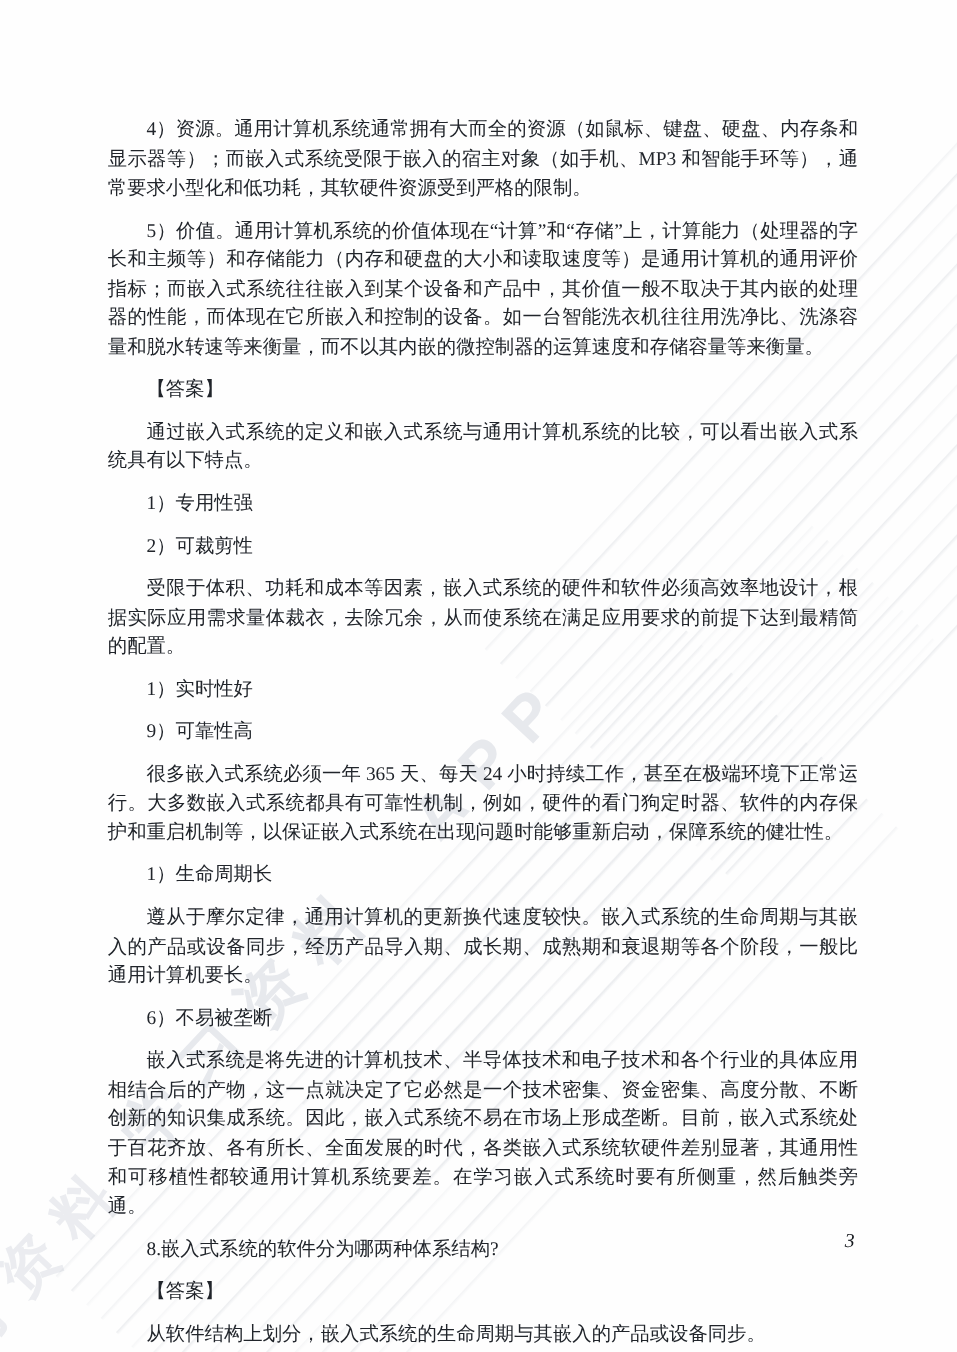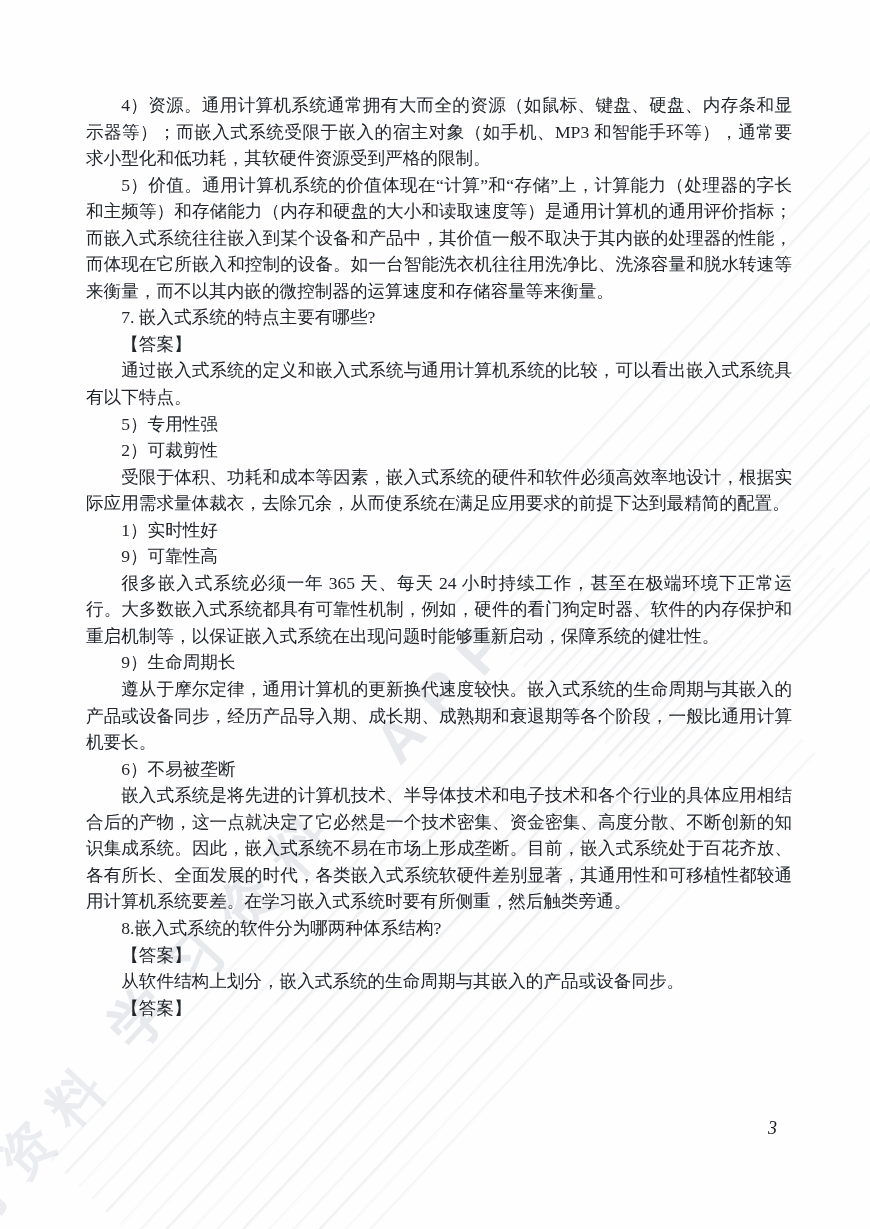--- a/index.html
+++ b/index.html
@@ -60,21 +60,21 @@
     left: 86px;
     top: 92px;
     width: 706px;
     z-index: 2;
     color: #21252b;
     font-size: 17.6px;
     line-height: 26.55px;
     text-align: justify;
   }
   .content p {
-    margin: 0;
+    margin: 12px;
     padding: 0;
     text-indent: 2em;
   }
   .pageno {
     position: absolute;
     left: 768px;
     top: 1118px;
     z-index: 2;
     font-size: 18px;
     font-style: italic;
@@ -89,30 +89,29 @@
   <div class="streaks streaks1"></div>
   <div class="streaks streaks2"></div>
   <div class="streaks streaks3"></div>
 
   <div class="watermark wm1">学习资料　APP</div>
   <div class="watermark wm2">学习资料</div>
 
   <div class="content" id="content">
       <p class="para para-list-item">4）资源。通用计算机系统通常拥有大而全的资源（如鼠标、键盘、硬盘、内存条和显示器等）；而嵌入式系统受限于嵌入的宿主对象（如手机、MP3 和智能手环等），通常要求小型化和低功耗，其软硬件资源受到严格的限制。</p>
       <p class="para para-list-item">5）价值。通用计算机系统的价值体现在“计算”和“存储”上，计算能力（处理器的字长和主频等）和存储能力（内存和硬盘的大小和读取速度等）是通用计算机的通用评价指标；而嵌入式系统往往嵌入到某个设备和产品中，其价值一般不取决于其内嵌的处理器的性能，而体现在它所嵌入和控制的设备。如一台智能洗衣机往往用洗净比、洗涤容量和脱水转速等来衡量，而不以其内嵌的微控制器的运算速度和存储容量等来衡量。</p>
-      <p class="para para-question">7. 嵌入式系统的特点主要有哪些?</p>
       <p class="para para-answer-label">【答案】</p>
       <p class="para para-answer-body">通过嵌入式系统的定义和嵌入式系统与通用计算机系统的比较，可以看出嵌入式系统具有以下特点。</p>
-      <p class="para para-list-item">5）专用性强</p>
+      <p class="para para-list-item">1）专用性强</p>
       <p class="para para-list-item">2）可裁剪性</p>
       <p class="para para-answer-body">受限于体积、功耗和成本等因素，嵌入式系统的硬件和软件必须高效率地设计，根据实际应用需求量体裁衣，去除冗余，从而使系统在满足应用要求的前提下达到最精简的配置。</p>
       <p class="para para-list-item">1）实时性好</p>
       <p class="para para-list-item">9）可靠性高</p>
       <p class="para para-answer-body">很多嵌入式系统必须一年 365 天、每天 24 小时持续工作，甚至在极端环境下正常运行。大多数嵌入式系统都具有可靠性机制，例如，硬件的看门狗定时器、软件的内存保护和重启机制等，以保证嵌入式系统在出现问题时能够重新启动，保障系统的健壮性。</p>
-      <p class="para para-list-item">9）生命周期长</p>
+      <p class="para para-list-item">1）生命周期长</p>
       <p class="para para-answer-body">遵从于摩尔定律，通用计算机的更新换代速度较快。嵌入式系统的生命周期与其嵌入的产品或设备同步，经历产品导入期、成长期、成熟期和衰退期等各个阶段，一般比通用计算机要长。</p>
       <p class="para para-list-item">6）不易被垄断</p>
       <p class="para para-answer-body">嵌入式系统是将先进的计算机技术、半导体技术和电子技术和各个行业的具体应用相结合后的产物，这一点就决定了它必然是一个技术密集、资金密集、高度分散、不断创新的知识集成系统。因此，嵌入式系统不易在市场上形成垄断。目前，嵌入式系统处于百花齐放、各有所长、全面发展的时代，各类嵌入式系统软硬件差别显著，其通用性和可移植性都较通用计算机系统要差。在学习嵌入式系统时要有所侧重，然后触类旁通。</p>
       <p class="para para-question">8.嵌入式系统的软件分为哪两种体系结构?</p>
       <p class="para para-answer-label">【答案】</p>
       <p class="para para-answer-body">从软件结构上划分，嵌入式系统的生命周期与其嵌入的产品或设备同步。</p>
       <p class="para para-answer-label">【答案】</p>
     </div>
 
   <div class="pageno">3</div>

